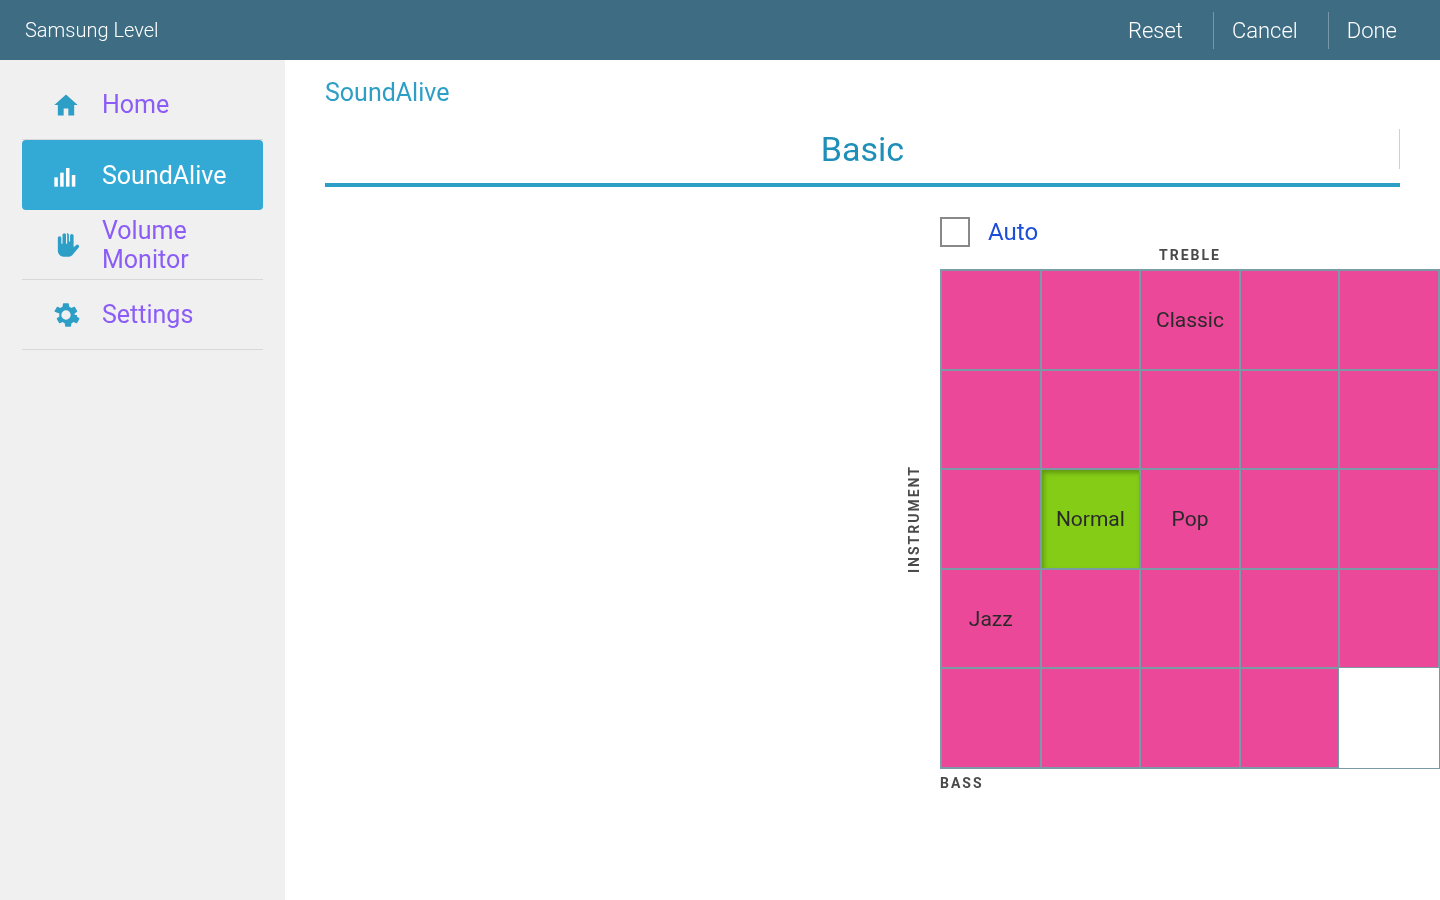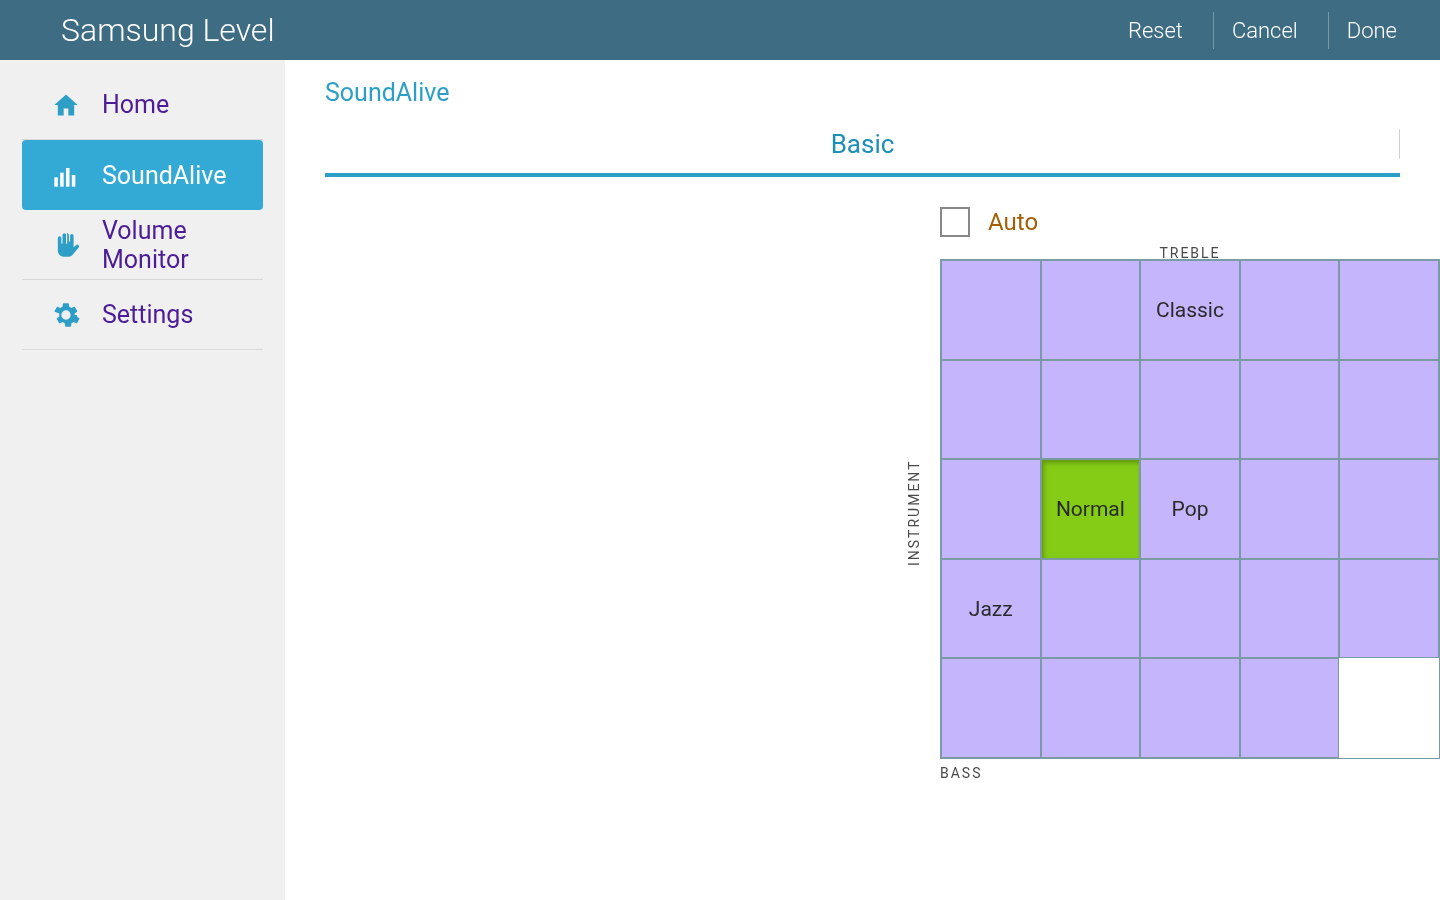--- a/index.html
+++ b/index.html
@@ -15,23 +15,22 @@
 .header {
   background: #3d6c83;
   height: 60px;
   display: flex;
   align-items: center;
   justify-content: space-between;
   padding: 0 25px;
 }
 .header-title {
   color: #fff;
-  font-size: 32px;
+  font-size: 20px;
   font-weight: 300;
-  margin-left: 36px;
 }
 .header-actions {
   display: flex;
   gap: 12px;
 }
 .header-action {
   color: #fff;
   font-size: 22px;
   font-weight: 300;
   padding: 6px 18px;
@@ -67,21 +66,21 @@
 .sidebar-icon {
   width: 28px;
   height: 28px;
   margin-right: 22px;
   display: flex;
   align-items: center;
   justify-content: center;
 }
 .sidebar-label {
   font-size: 25px;
-  color: #4c1d95;
+  color: #8b5cf6;
   font-weight: 400;
 }
 
 
 .main {
   flex: 1;
   background: #fff;
 }
 .page-title {
   color: #2d9fc7;
@@ -90,21 +89,21 @@
   font-weight: 400;
 }
 .tabs {
   display: flex;
   margin: 0 40px;
   border-bottom: 1px solid #d0d0d0;
 }
 .tab {
   flex: 1;
   text-align: center;
-  font-size: 26px;
+  font-size: 34px;
   padding: 10px 0 14px;
   cursor: pointer;
   color: #565656;
   font-weight: 400;
   position: relative;
 }
 .tab:first-child::after {
   content: "";
   position: absolute;
   right: 0;
@@ -129,58 +128,57 @@
 .checkbox {
   width: 30px;
   height: 30px;
   border: 2px solid #888;
   background: #fff;
   margin-right: 18px;
   cursor: pointer;
 }
 .auto-label {
   font-size: 24px;
-  color: #a16207;
+  color: #1d4ed8;
 }
 
 
 .grid-area {
   position: relative;
   width: 500px;
   height: 500px;
   margin-left: 655px;
   margin-top: 10px;
 }
 .axis-label {
   position: absolute;
   font-size: 14px;
   letter-spacing: 2px;
   color: #4a4a4a;
-  font-weight: 400;
-  margin-top: 8px;
+  font-weight: 700;
 }
 .axis-top { top: -22px; left: 0; right: 0; text-align: center; }
 .axis-bottom { bottom: -22px; left: 0; right: 0; text-align: left; }
 .axis-left {
   left: -34px; top: 0; bottom: 0;
   writing-mode: vertical-rl;
   transform: rotate(180deg);
   text-align: center;
 }
 .grid {
   display: grid;
   grid-template-columns: repeat(5, 1fr);
   grid-template-rows: repeat(5, 1fr);
   width: 500px;
   height: 500px;
   border: 1px solid #7a9aa5;
 }
 .cell {
   border: 1px solid #7a9aa5;
-  background: #c4b5fd;
+  background: #ec4899;
   display: flex;
   align-items: center;
   justify-content: center;
   font-size: 21px;
   color: #2a2a2a;
   cursor: pointer;
 }
 .cell.selected {
   background: #84cc16;
   box-shadow: inset 2px 3px 4px rgba(0,0,0,0.25);

